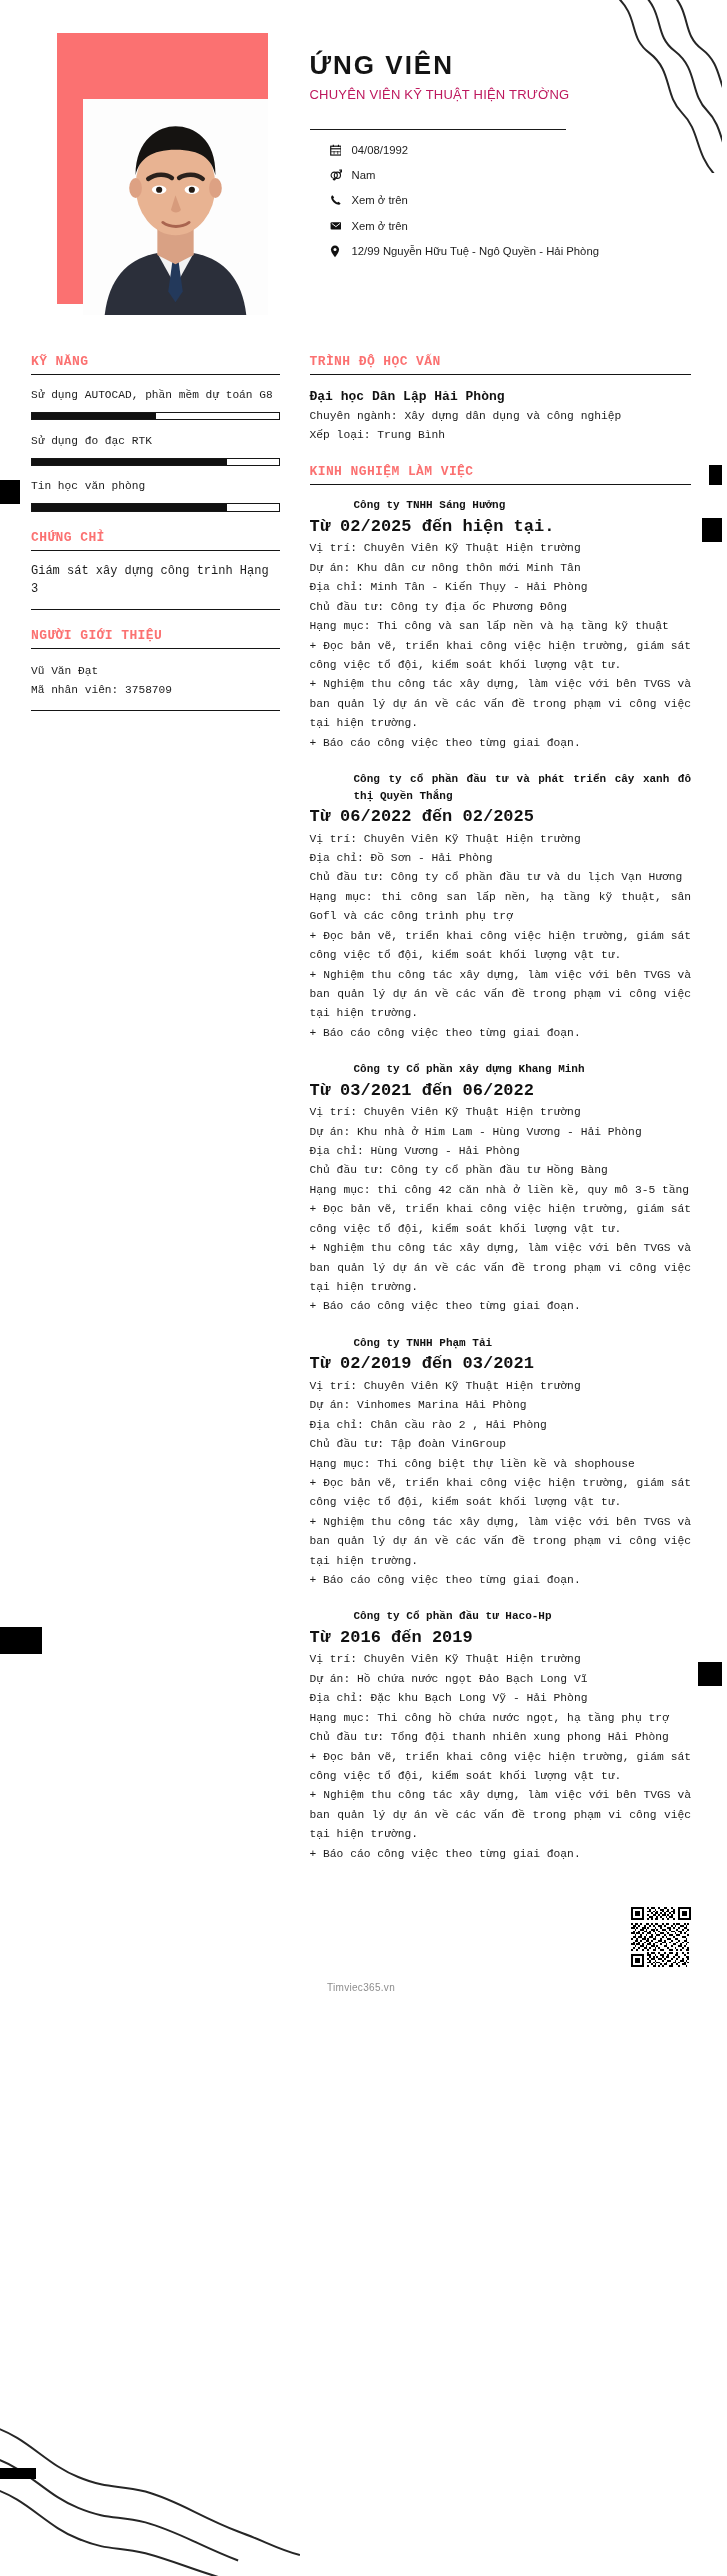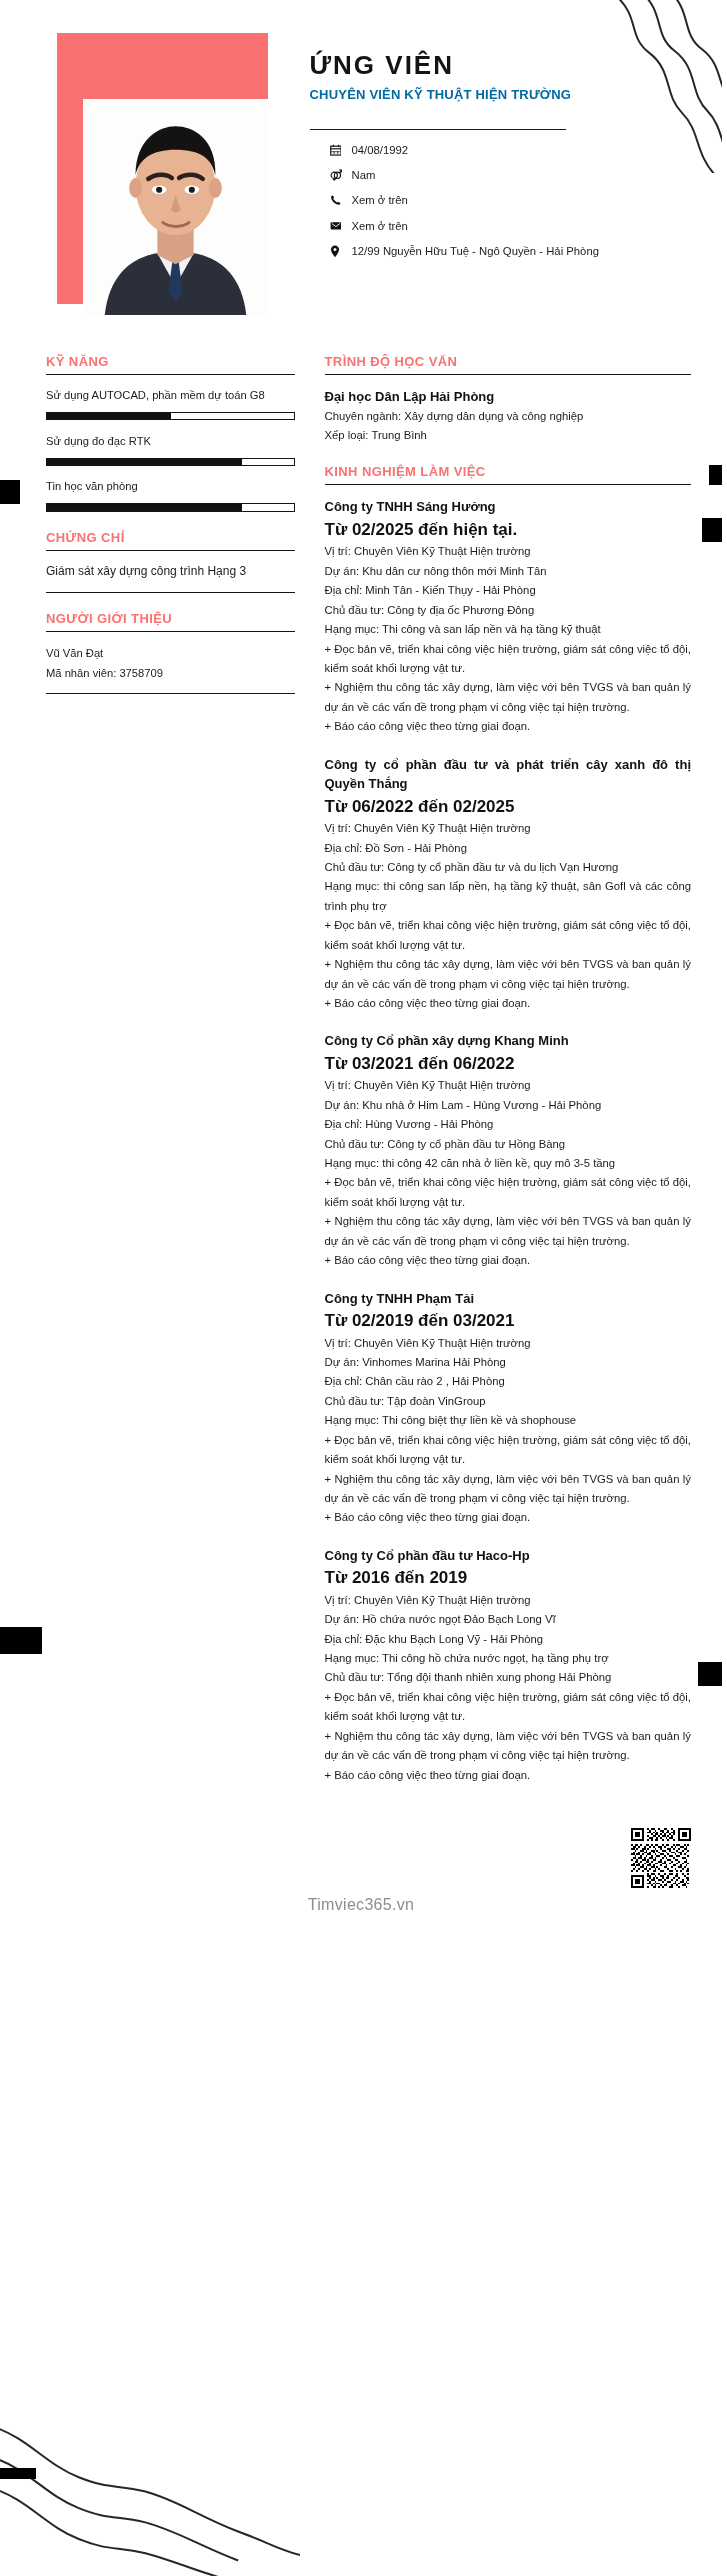--- a/index.html
+++ b/index.html
@@ -68,23 +68,23 @@
   .cand-name {
     font-size: 26px;
     font-weight: bold;
     letter-spacing: 2px;
     color: #141414;
     line-height: 1.15;
   }
   .cand-role {
     margin-top: 6.4px;
     font-size: 13px;
-    font-weight: bold;
+    font-weight: normal;
     letter-spacing: 0.2px;
-    color: #0369a1;
+    color: #be185d;
   }
   .head-rule {
     margin-top: 27px;
     width: 256px;
     border-top: 1.8px solid #1a1a1a;
   }
   .contact-list { margin-top: 12.7px; }
   .contact-row {
     display: flex;
     align-items: flex-start;
@@ -100,22 +100,23 @@
     display: flex;
     justify-content: flex-start;
     align-items: center;
     padding-top: 0.9px;
   }
   .contact-ico svg { display: block; }
 
   
   .cols {
     display: flex;
-    padding: 35px 31px 0 46px;
+    padding: 35px 31px 0 31px;
     align-items: flex-start;
+    font-family: Liberation Mono, monospace;
   }
   .col-left {
     flex: 0 0 273px;
     width: 273px;
     padding-right: 23.6px;
   }
   .col-right {
     flex: 1;
     padding-left: 5.5px;
   }
@@ -181,25 +182,26 @@
   .edu-line {
     font-size: 11.3px;
     color: #1c1c1c;
     line-height: 1.72;
     text-align: justify;
   }
 
   .job { margin-top: 18px; }
   .job:first-child { margin-top: 12.7px; }
   .job-company {
-    font-size: 13px;
+    font-size: 11px;
     font-weight: bold;
     color: #111;
     line-height: 1.5;
     text-align: justify;
+    margin-left: 44px;
   }
   .job-dates {
     font-size: 17px;
     font-weight: bold;
     color: #111;
     line-height: 1.5;
   }
   .job-line {
     font-size: 11.3px;
     color: #1c1c1c;
@@ -225,21 +227,21 @@
     right: 31px;
     bottom: 33px;
     width: 60px; height: 60px;
   }
   .qr svg { display:block; width:100%; height:100%; }
   .watermark {
     position: absolute;
     left: 0; right: 0;
     bottom: 7.3px;
     text-align: center;
-    font-size: 16px;
+    font-size: 10px;
     color: #8d8d8d;
     letter-spacing: 0.3px;
   }
 </style>
 </head>
 <body>
 
 <div class="page">
 
   <svg class="squiggle-top" viewBox="0 0 230 190" fill="none">

